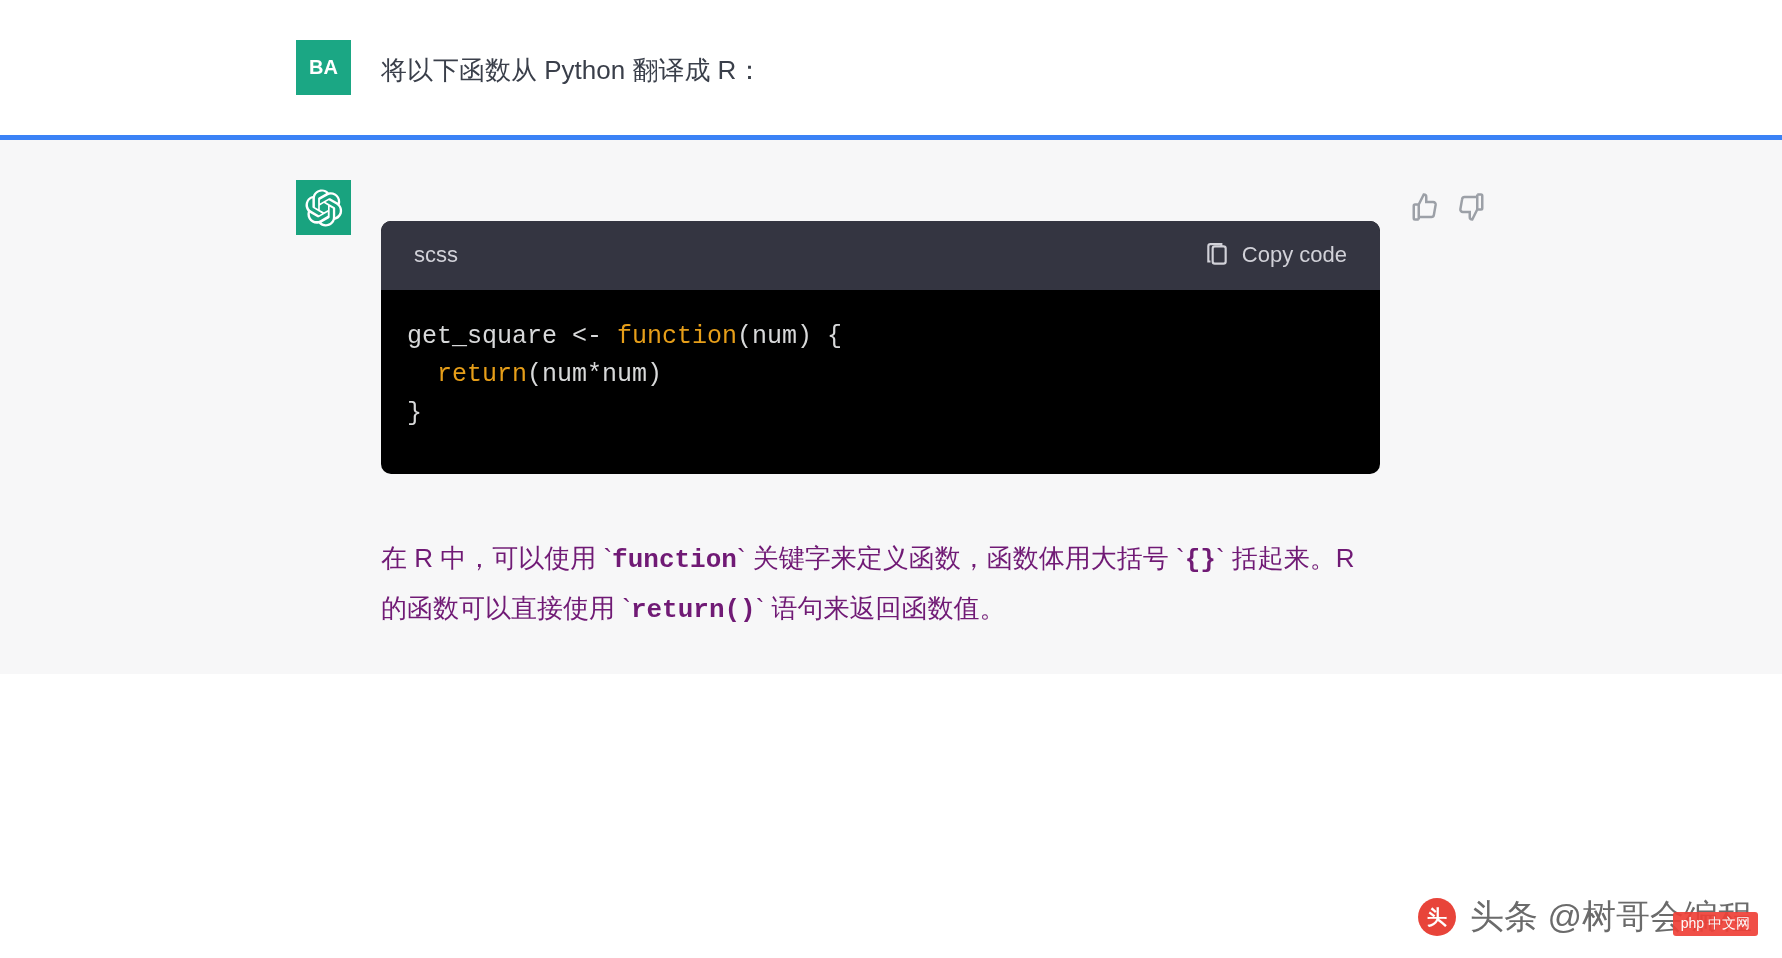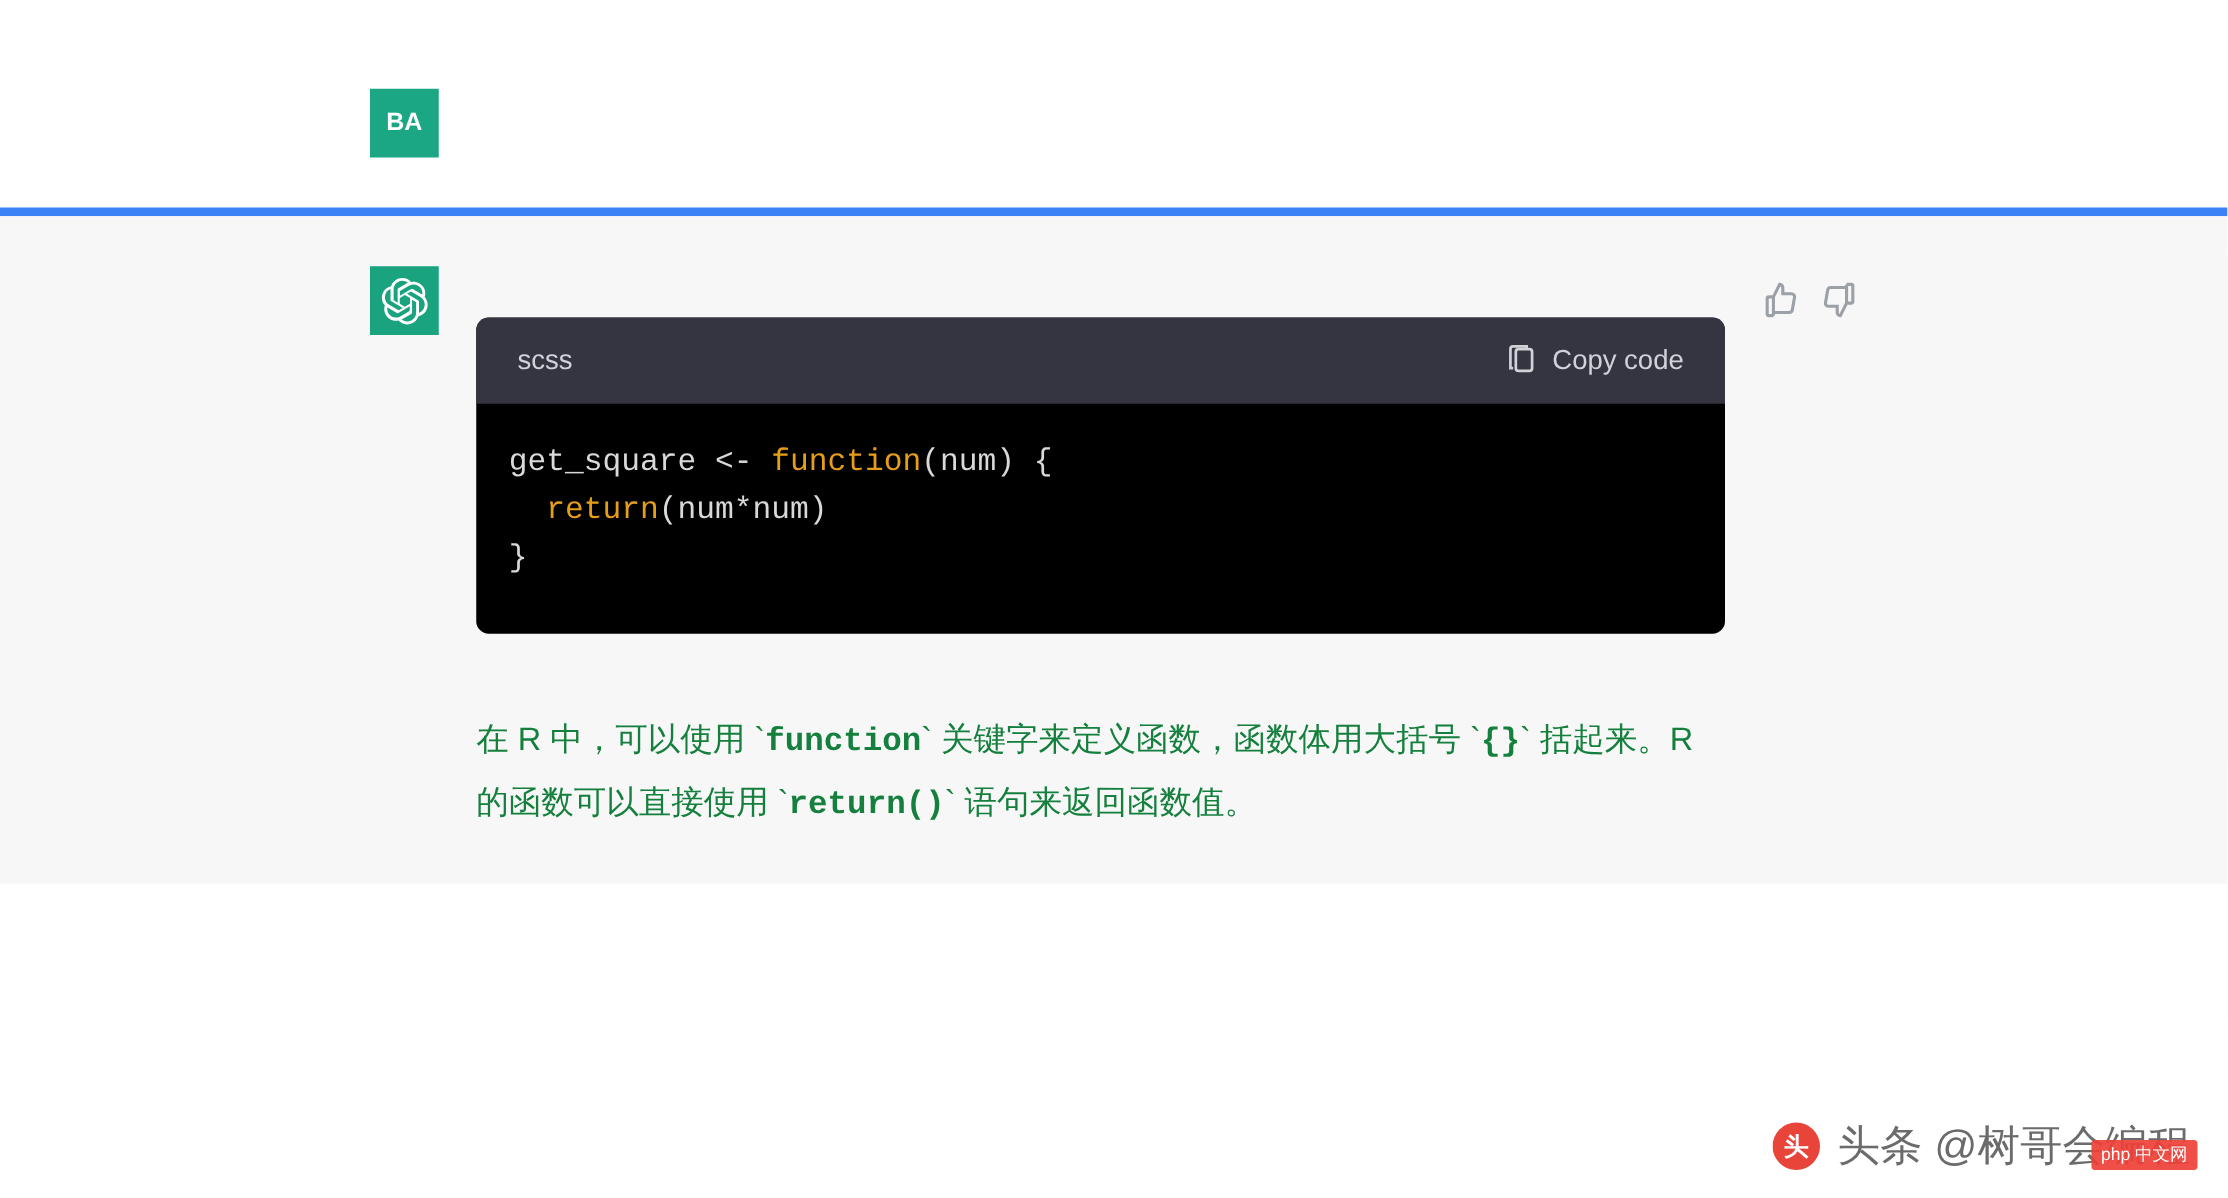--- a/index.html
+++ b/index.html
@@ -12,22 +12,21 @@
       background: #ffffff;
       width: 1782px;
     }
     .message-container {
       width: 100%;
       display: flex;
       padding: 40px 0;
     }
     .user-message {
       background: #ffffff;
-      border-bottom: 7px solid #3b82f6;
-      margin-top: 31px;
+      border-bottom: 5px solid #3b82f6;
     }
     .assistant-message {
       background: #f7f7f8;
     }
     .message-inner {
       width: 100%;
       max-width: 1400px;
       margin: 0 auto;
       display: flex;
       gap: 30px;
@@ -128,21 +127,21 @@
     }
     .token-keyword {
       color: #e69e19;
     }
     .token-func {
       color: #e69e19;
     }
     .explanation {
       font-size: 26px;
       line-height: 1.85;
-      color: #15803d;
+      color: #701a75;
     }
     .inline-code {
       font-family: "SFMono-Regular", Consolas, "Liberation Mono", Menlo, monospace;
       font-weight: 600;
     }
     .watermark {
       position: fixed;
       bottom: 18px;
       right: 30px;
       display: flex;
@@ -178,20 +177,21 @@
   </style>
 </head>
 <body>
 
 <div class="message-container user-message">
   <div class="message-inner">
     <div class="avatar user-avatar">
       <span>BA</span>
     </div>
     <div class="message-content">
+      <p class="code-line">将以下函数从 Python 翻译成 R：</p>
     </div>
   </div>
 </div>
 
 <div class="message-container assistant-message">
   <div class="message-inner">
     <div class="avatar assistant-avatar">
       <svg viewBox="0 0 41 41" fill="none" xmlns="http://www.w3.org/2000/svg">
         <path d="M37.5 16.8c.9-2.7.6-5.7-.9-8.1-2.2-3.8-6.6-5.8-10.9-4.9-1.9-2.1-4.6-3.4-7.5-3.3-4.4 0-8.3 2.8-9.7 7-2.8.6-5.2 2.3-6.6 4.8-2.2 3.8-1.7 8.6 1.2 11.9-.9 2.7-.6 5.7.9 8.1 2.2 3.8 6.6 5.8 10.9 4.9 1.9 2.1 4.6 3.4 7.5 3.3 4.4 0 8.3-2.8 9.7-7 2.8-.6 5.2-2.3 6.6-4.8 2.2-3.8 1.7-8.6-1.2-11.9zm-15 21.1c-1.8 0-3.4-.6-4.8-1.7.1 0 .2-.1.2-.1l8-4.6c.4-.2.7-.7.7-1.1v-11.3l3.4 2c0 0 .1.1.1.1v9.3c0 4.1-3.3 7.4-7.6 7.4zm-16.3-7c-.9-1.5-1.2-3.3-.9-5 .1 0 .2.1.2.1l8 4.6c.4.2.9.2 1.3 0l9.8-5.7v3.9s0 .1-.1.1l-8.1 4.7c-3.6 2.1-8.2.8-10.2-2.7zm-2.1-17.6c.9-1.5 2.3-2.7 3.9-3.3v9.5c0 .5.2.9.7 1.1l9.8 5.7-3.4 2s-.1 0-.1 0l-8.1-4.7c-3.5-2.1-4.8-6.7-2.8-10.3zm27.9 6.5l-9.8-5.7 3.4-2s.1 0 .1 0l8.1 4.7c3.5 2.1 4.8 6.7 2.7 10.3-.9 1.5-2.3 2.7-3.9 3.3v-9.5c0-.5-.2-.9-.6-1.1zm3.4-5.1s-.2-.1-.2-.1l-8-4.6c-.4-.2-.9-.2-1.3 0l-9.8 5.7v-3.9s0-.1.1-.1l8.1-4.7c3.6-2.1 8.2-.8 10.2 2.7.9 1.5 1.2 3.3.9 5zm-21.2 7l-3.4-2s-.1-.1-.1-.1v-9.3c0-4.1 3.4-7.5 7.5-7.5 1.8 0 3.4.6 4.8 1.7-.1 0-.2.1-.2.1l-8 4.6c-.4.2-.7.7-.7 1.1l.1 11.4zm1.8-4l4.4-2.5 4.4 2.5v5l-4.4 2.5-4.4-2.5v-5z" fill="white"></path>
       </svg>

